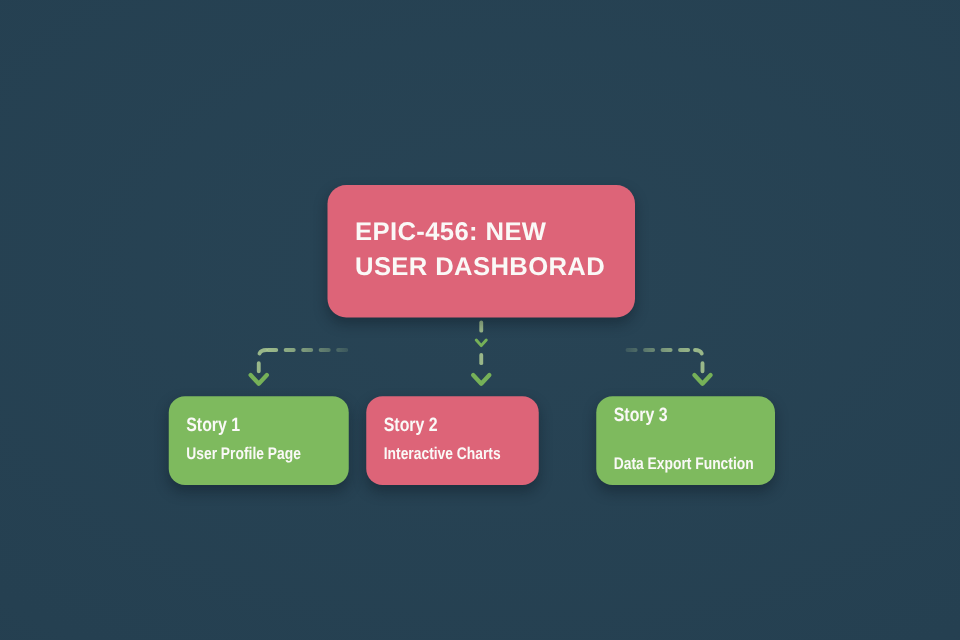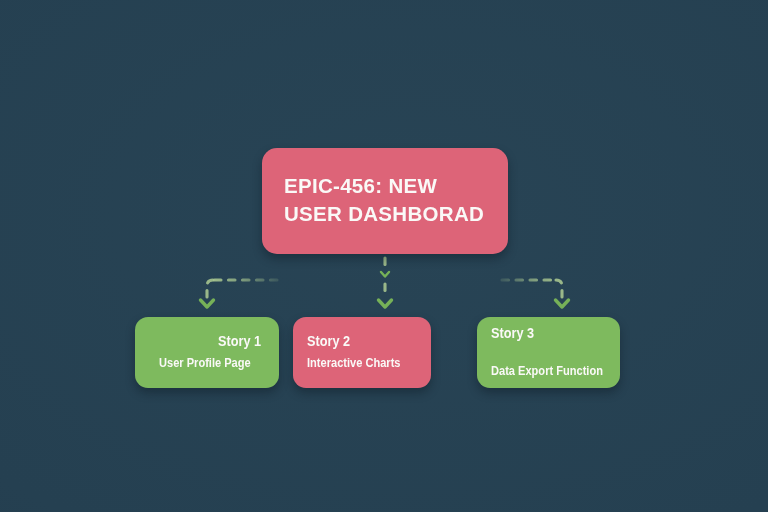--- a/index.html
+++ b/index.html
@@ -125,21 +125,21 @@
       <path class="dash" d="M502,280 L556,280" stroke="url(#fadeR)"></path>
       <path class="dash" d="M556,280 Q562,280 562,286 L562,298" stroke="#a6c48f" stroke-opacity="0.9"></path>
       <path class="arrow" d="M555.5,300 L562,307 L568.5,300" stroke="#76b158"></path>
     </g>
   </svg>
 
   <div class="node epic" style="background: rgb(221, 100, 120);">
     <div class="epic-label">EPIC-456: NEW USER DASHBORAD</div>
   </div>
 
-  <div class="node story s1" style="background: rgb(126, 186, 94); align-items: flex-end;">
+  <div class="node story s1" style="background: rgb(126, 186, 94);">
     <div class="story-title condensed">Story 1</div>
     <div class="story-subtitle condensed">User Profile Page</div>
   </div>
 
   <div class="node story s2" style="background: rgb(221, 100, 120);">
     <div class="story-title condensed">Story 2</div>
     <div class="story-subtitle condensed">Interactive Charts</div>
   </div>
 
   <div class="node story s3" style="background: rgb(126, 186, 94);">

